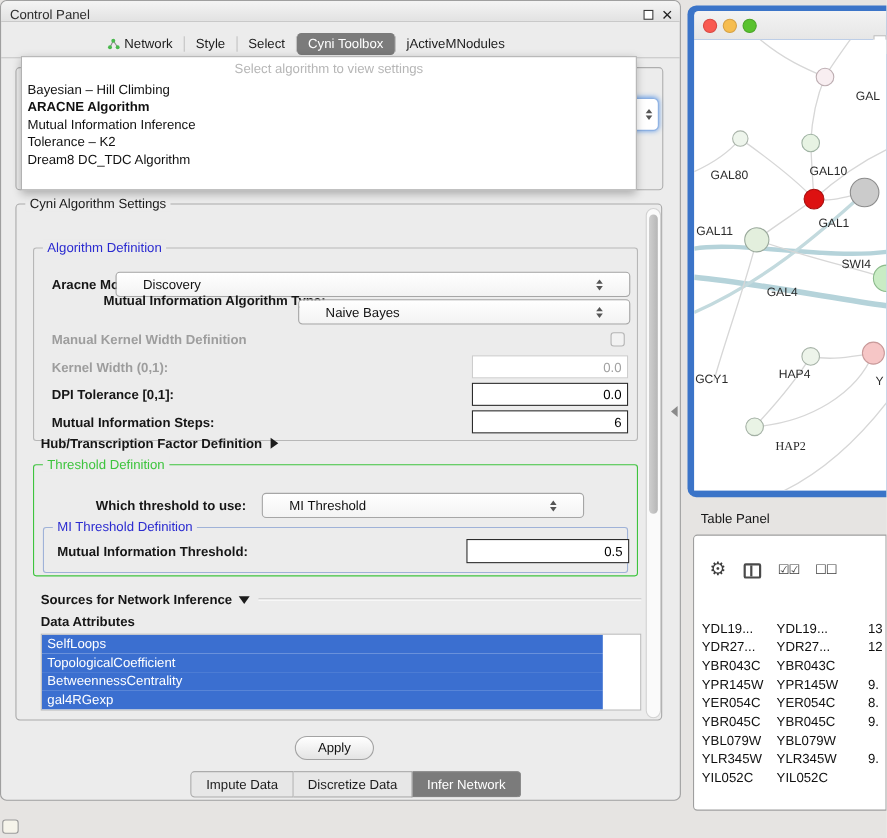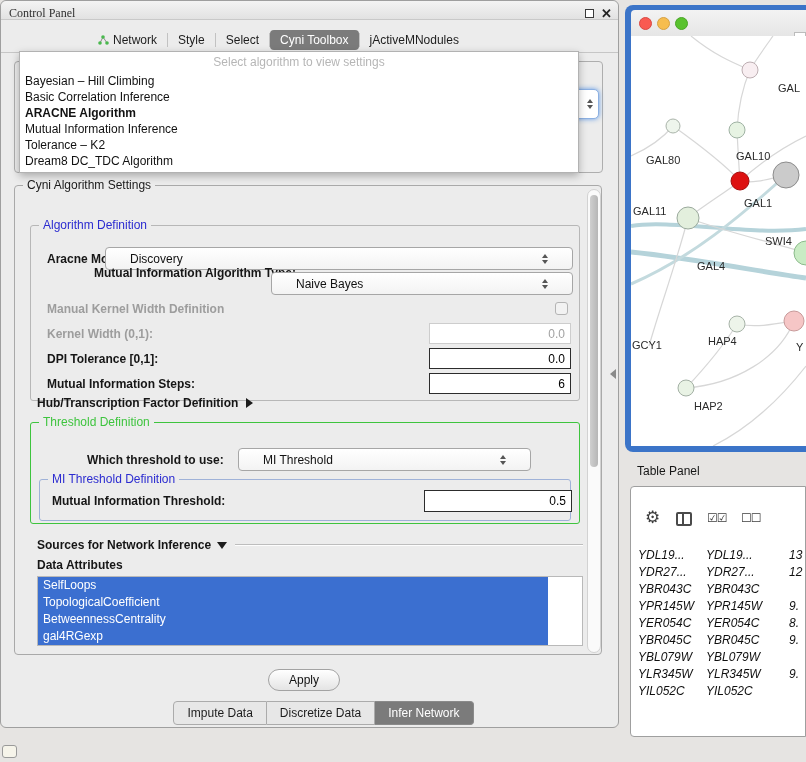--- a/index.html
+++ b/index.html
@@ -12,21 +12,21 @@
     color:#1a1a1a;
     overflow:hidden;
   }
   .abs { position:absolute; }
 
   
   .cp { position:absolute; left:0; top:8; width:619px; height:728px;
         background:#ececec; border:1px solid #9f9f9f; border-radius:6px; }
   .cp-title { position:absolute; left:0; top:0; width:100%; height:19px;
         background:linear-gradient(#f4f4f4,#e2e2e2); border-bottom:1px solid #c9c9c9;
-        border-radius:6px 6px 0 0; line-height:24px; padding-left:8px; color:#2e2e2e;font-family:Liberation Serif, serif; }
+        border-radius:6px 6px 0 0; line-height:24px; padding-left:8px; color:#2e2e2e; }
   .winbtns { position:absolute; right:6px; top:0; height:24px; display:flex; align-items:center; gap:7px; }
   .btn-min { width:9px; height:9px; border:1.5px solid #3a3a3a; background:#fff; }
   .btn-close { font-size:13px; font-weight:bold; color:#222; line-height:1; }
 
   
   .cp-tabs { position:absolute; left:0; top:25px; width:100%; height:27px; border-bottom:1px solid #c6c6c6; }
   .tabgroup { position:absolute; left:86px; top:4px; display:flex; align-items:center; }
   .tab { padding:3px 10px; display:flex; align-items:center; gap:4px; color:#1d1d1d; border-radius:4px; white-space:nowrap; }
   .tab-sep { width:1px; height:14px; background:#c2c2c2; }
   .tab.active { background:#7b7b7b; color:#fff; }
@@ -129,21 +129,21 @@
   .tp-gear { position:absolute; left:14px; top:22px; font-size:17px; color:#3d3d3d; line-height:1; }
   .tp-cols { position:absolute; left:45px; top:25px; width:16px; height:14px; border:2px solid #4a4a4a; border-radius:2px; }
   .tp-cols:after { content:""; position:absolute; left:4px; top:0; bottom:0; width:2px; background:#4a4a4a; }
   .tp-checks { position:absolute; left:76px; top:24px; font-size:12px; letter-spacing:-1px; color:#3d3d3d; }
   .tp-unchecks { position:absolute; left:110px; top:24px; font-size:12px; letter-spacing:-1px; color:#3d3d3d; }
   .tp-header { position:absolute; left:0; top:54px; width:100%; height:21px; display:flex;
         background:linear-gradient(#eaeef3,#d5dbe3); border-top:1px solid #aab0b8; border-bottom:1px solid #aab0b8;
         font-size:11px; color:#1f1f1f; }
   .th { padding-top:4px; text-align:center; border-right:1px solid #b0b6be; overflow:hidden; white-space:nowrap; }
   .th1 { width:72px; } .th2 { width:86px; } .th3 { flex:1; }
-  .tp-body { position:absolute; left:0; top:60px; width:100%;font-style:italic; }
+  .tp-body { position:absolute; left:0; top:76px; width:100%; }
   .tr { display:flex; height:17px; line-height:17px; color:#101010; }
   .td { overflow:hidden; white-space:nowrap; }
   .td1 { width:72px; padding-left:7px; } .td2 { width:86px; padding-left:3px; } .td3 { flex:1; }
 
   .dock-icon { position:absolute; left:2px; top:745px; width:15px; height:13px;
         background:#f6f4ea; border:1px solid #9a9a9a; border-radius:3px; }
 </style>
 </head>
 <body>
 
@@ -192,21 +192,20 @@
   <div class="combo-focus">
     <span class="combo-arrows">
       <span class="arr-up"></span>
         <span class="arr-dn"></span>
     </span>
   </div>
 
   <div class="popup">
     <div class="popup-prompt">Select algorithm to view settings</div>
     <div class="popup-item">Bayesian – Hill Climbing</div>
-    <div class="popup-item">Basic Correlation Inference</div>
     <div class="popup-item bold">ARACNE Algorithm</div>
     <div class="popup-item">Mutual Information Inference</div>
     <div class="popup-item">Tolerance – K2</div>
     <div class="popup-item">Dream8 DC_TDC Algorithm</div>
   </div>
 
   <div class="settings">
     <span class="legend">Cyni Algorithm Settings</span>
 
     <div class="g-algo">
@@ -343,21 +342,21 @@
     </svg>
     <span class="nlabel" style="left:147px; top:46px;">GAL</span>
     <span class="nlabel" style="left:15px;  top:118px;">GAL80</span>
     <span class="nlabel" style="left:105px; top:114px;">GAL10</span>
     <span class="nlabel" style="left:2px;   top:169px;">GAL11</span>
     <span class="nlabel" style="left:113px; top:161px;">GAL1</span>
     <span class="nlabel" style="left:134px; top:199px;">SWI4</span>
     <span class="nlabel" style="left:66px;  top:224px;">GAL4</span>
     <span class="nlabel" style="left:1px;   top:303px;">GCY1</span>
     <span class="nlabel" style="left:77px;  top:299px;">HAP4</span>
-    <span class="nlabel" style="left:63px;  top:364px;">HAP2</span>
+    <span class="nlabel" style="left:74px;  top:364px;font-family:Liberation Serif, serif;">HAP2</span>
     <span class="nlabel" style="left:165px; top:305px;">Y</span>
   </div>
 </section>
 
 <div class="tp-title">Table Panel</div>
 
 <section class="tp">
   <span class="tp-gear">⚙</span>
   <span class="tp-cols"></span>
   <span class="tp-checks">☑☑</span>

